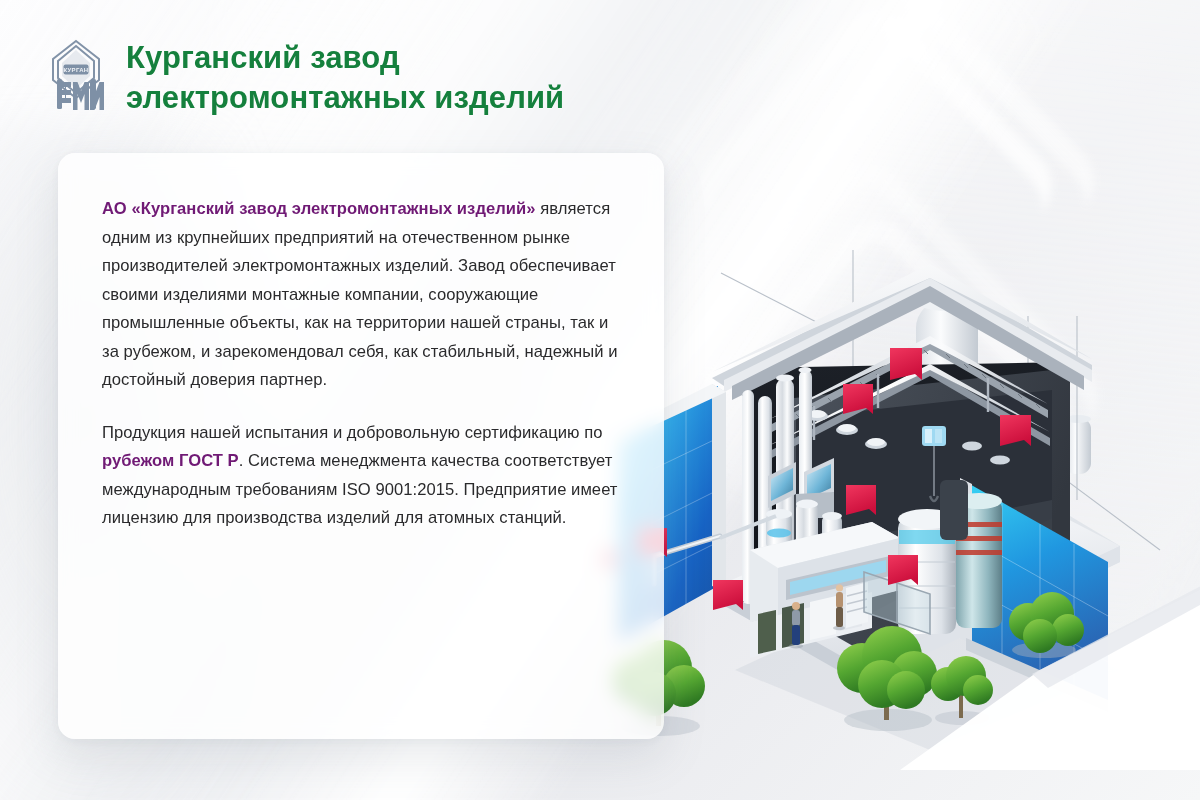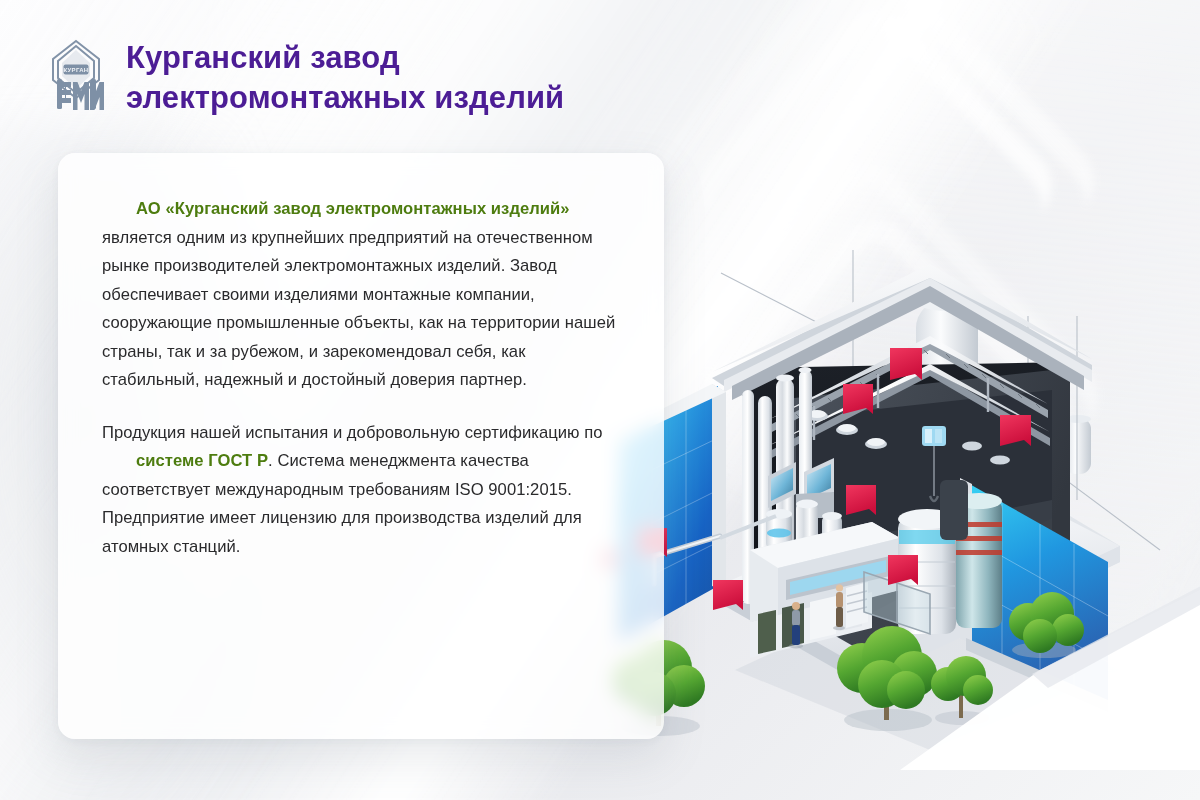--- a/index.html
+++ b/index.html
@@ -39,21 +39,21 @@
   .chev-grp i:nth-child(3){width:250px;height:250px;left:130px;top:250px;opacity:.7;}
   .chev-grp i:nth-child(4){width:330px;height:330px;left:80px;top:210px;opacity:.55;}
   .bg-soft-shadow{position:absolute;left:-60px;top:120px;width:360px;height:760px;
     background:radial-gradient(ellipse at 40% 40%,rgba(200,205,213,.35),rgba(200,205,213,0) 70%);
     filter:blur(18px);}
 
   
   .header{position:absolute;left:48px;top:36px;display:flex;align-items:flex-start;gap:22px;z-index:40;}
   .logo{width:56px;height:78px;flex:none;margin-top:2px;}
   .brand-title{
-    font-size:31px;line-height:1.28;font-weight:700;color:#4c1d95;
+    font-size:31px;line-height:1.28;font-weight:700;color:#15803d;
     letter-spacing:.1px;white-space:pre-line;margin:0;padding-top:2px;
     text-shadow:0 1px 0 rgba(255,255,255,.6);
   }
 
   
   .illo{position:absolute;left:600px;top:250px;width:620px;height:520px;z-index:10;}
   .illo svg{display:block;width:100%;height:100%;}
 
   
   .card{
@@ -63,21 +63,21 @@
     -webkit-backdrop-filter:blur(9px);
     border-radius:17px;
     box-shadow:0 18px 44px rgba(120,130,145,.16),0 2px 10px rgba(120,130,145,.08);
     z-index:30;
     padding:42px 46px 38px 44px;
     box-sizing:border-box;
     overflow:hidden;
   }
   .card p{margin:0 0 26px 0;color:#2a2a2c;font-size:16.6px;line-height:1.72;letter-spacing:.05px;}
   .card p:last-child{margin-bottom:0;}
-  .card b,.card strong{font-weight:700;color:#4d7c0f;margin-left:34px;}
+  .card b,.card strong{font-weight:700;color:#701a75;}
   .p-lead{margin-bottom:24px !important;}
   .p-mid{margin-bottom:26px !important;}
 </style>
 </head>
 <body>
 
 <div class="stage">
 
   <div class="bg-base"></div>
   <div class="bg-sweep-tr"></div>
@@ -501,17 +501,17 @@
     </div>
     <h1 class="brand-title">Курганский завод
 электромонтажных изделий</h1>
   </div>
 
   <div class="card">
     <p class="p-lead">
       <b>АО «Курганский завод электромонтажных изделий»</b><span> является одним из крупнейших предприятий на отечественном рынке производителей электромонтажных изделий. Завод обеспечивает своими изделиями монтажные компании, сооружающие промышленные объекты, как на территории нашей страны, так и за рубежом, и зарекомендовал себя, как стабильный, надежный и достойный доверия партнер.</span>
     </p>
     <p>
-      <span>Продукция нашей испытания и добровольную сертификацию по </span><b>системе ГОСТ Р</b><span>. Система менеджмента качества соответствует международным требованиям ISO 9001:2015. Предприятие имеет лицензию для производства изделий для атомных станций.</span>
+      <span>Продукция нашей испытания и добровольную сертификацию по </span><b>рубежом ГОСТ Р</b><span>. Система менеджмента качества соответствует международным требованиям ISO 9001:2015. Предприятие имеет лицензию для производства изделий для атомных станций.</span>
     </p>
   </div>
 
 </div>
 
 </body></html>

